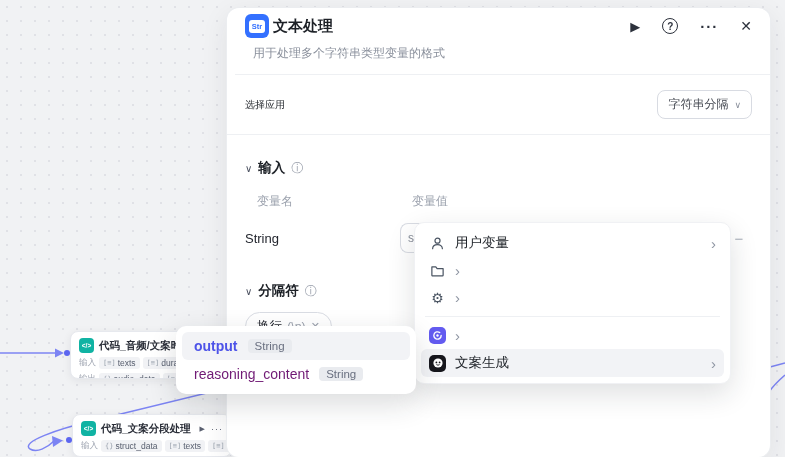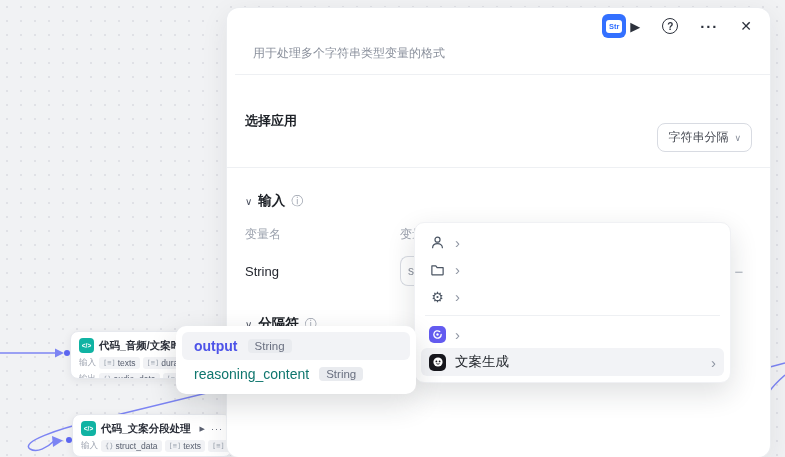--- a/index.html
+++ b/index.html
@@ -41,32 +41,32 @@
   .p-title { font-size:15px; font-weight:700; color:#1d2127; flex:1; }
   .p-acts { display:flex; align-items:center; gap:22px; color:#2c313c; }
   .a-play { font-size:13px; cursor:pointer; }
   .a-help { width:16px; height:16px; border:1.4px solid #2c313c; border-radius:50%;
     font-size:10px; font-weight:bold; display:flex; align-items:center; justify-content:center; cursor:pointer; }
   .a-more { font-size:15px; font-weight:bold; letter-spacing:1px; cursor:pointer; }
   .a-close { font-size:14px; cursor:pointer; }
   .p-sub { padding:7px 18px 12px 18px; font-size:12px; color:#8a909c; border-bottom:1px solid #eef0f3;margin-left:8px; }
   .app-row { display:flex; justify-content:space-between; align-items:center;
     padding:15px 18px; border-bottom:1px solid #eef0f3; }
-  .app-label { font-size:13px; font-weight:700; color:#1d2127; }
+  .app-label { font-size:10px; font-weight:400; color:#1d2127; }
   .select { display:inline-flex; align-items:center; gap:6px; border:1px solid #d8dbe2;
-    border-radius:8px; padding:5px 10px; font-size:12px; color:#42464f; background:#fff; cursor:pointer;margin-top:33px; }
+    border-radius:8px; padding:5px 10px; font-size:12px; color:#42464f; background:#fff; cursor:pointer; }
   .caret { font-size:9px; color:#868c98; }
 
   .section { padding:24px 18px 0 18px; }
   .sec-head { display:flex; align-items:center; gap:6px; }
   .chev { font-size:10px; color:#4b5160; }
   .sec-title { font-size:13.5px; font-weight:700; color:#1d2127; }
   .info { font-size:12px; color:#9aa0ac; }
   .cols { display:flex; margin-top:16px; font-size:12px; color:#9ba1ad; }
-  .col-name { width:155px; }
+  .col-name { width:155px;margin-left:12px; }
   .var-row { display:flex; align-items:center; margin-top:12px; }
   .var-name { width:155px; font-size:13px; color:#23262e; }
   .editor { flex:1; display:flex; align-items:center; }
   .prefix { border:1px solid #d9dce3; border-right:0; border-radius:8px 0 0 8px;
     padding:0 7px; font-size:12px; color:#878d99; background:#fff; height:30px; display:flex; align-items:center; }
   .value-input { flex:1; display:flex; align-items:center; border:1.5px solid #4d53e8;
     border-radius:8px; padding:0 6px 0 3px; background:#fff; height:32px; }
   .var-tag { flex:1; display:flex; align-items:center; gap:6px; background:#e9ebf7;
     border-radius:6px; padding:0 8px; height:24px; }
   .bot-icon { width:18px; height:18px; border-radius:4px; background:#17171d; display:flex;
@@ -94,21 +94,21 @@
   .sq { width:17px; height:17px; border-radius:5px; display:flex; align-items:center; justify-content:center; }
   .sq.start { background:#635bf0; } .sq.bot { background:#17171d; }
   .m-label { flex:1; }
   .m-arrow { color:#8f96a3; font-size:15px; }
   .m-div { height:1px; background:#eef0f3; margin:5px 4px; }
 
   .submenu { position:absolute; z-index:7; left:176px; top:326px; width:240px; background:#fff;
     border-radius:10px; padding:6px; box-shadow:0 10px 28px rgba(31,35,41,.16); }
   .s-item { display:flex; align-items:center; gap:10px; padding:6px 12px; border-radius:6px; cursor:pointer; }
   .s-item.active { background:#f2f3f6; }
-  .s-name { font-size:14px; color:#0f766e; }
+  .s-name { font-size:14px; color:#701a75; }
   .s-item.active .s-name { color:#4d53e8; font-weight:700; }
   .type-badge { background:#e9ebef; color:#6a7080; font-size:11.5px; border-radius:4px; padding:1px 7px; }
 </style>
 </head>
 <body>
 
 <div class="canvas">
 
   <svg class="wires" width="785" height="457">
     <path d="M0 353 H55" stroke="#7c84f3" stroke-width="1.5" fill="none"></path>
@@ -175,20 +175,21 @@
     </div>
   </div>
   <div class="port" style="left:66px;top:437px;"></div>
   <div class="port" style="left:226px;top:437px;"></div>
 
   <div class="panel">
     <div class="p-head">
       <div class="p-icon">
           <span>Str</span>
         </div>
+      <div class="p-title">文本处理</div>
       <div class="p-acts">
         <span class="a-play">▶</span>
         <span class="a-help">?</span>
         <span class="a-more">···</span>
         <span class="a-close">✕</span>
       </div>
     </div>
     <div class="p-sub">用于处理多个字符串类型变量的格式</div>
 
     <div class="app-row">
@@ -257,20 +258,21 @@
   </div>
 
   <div class="dropdown">
     <div class="m-item">
       <span class="m-icon">
         <svg width="15" height="15" viewBox="0 0 16 16">
             <circle cx="8" cy="5" r="2.7" fill="none" stroke="#4b5563" stroke-width="1.3"></circle>
             <path d="M2.8 13.6 c0-3 2.4-4.4 5.2-4.4 s5.2 1.4 5.2 4.4" fill="none" stroke="#4b5563" stroke-width="1.3" stroke-linecap="round"></path>
           </svg>
       </span>
+      <span class="m-label">用户变量</span>
       <span class="m-arrow">›</span>
     </div>
     <div class="m-item">
       <span class="m-icon">
         <svg width="15" height="15" viewBox="0 0 16 16">
             <path d="M2 4.2 h4.2 l1.4 1.8 H14 v7 a0.8 0.8 0 0 1 -0.8 0.8 h-10.4 a0.8 0.8 0 0 1 -0.8 -0.8 z" fill="none" stroke="#4b5563" stroke-width="1.3" stroke-linejoin="round"></path>
           </svg>
       </span>
       <span class="m-arrow">›</span>
     </div>

